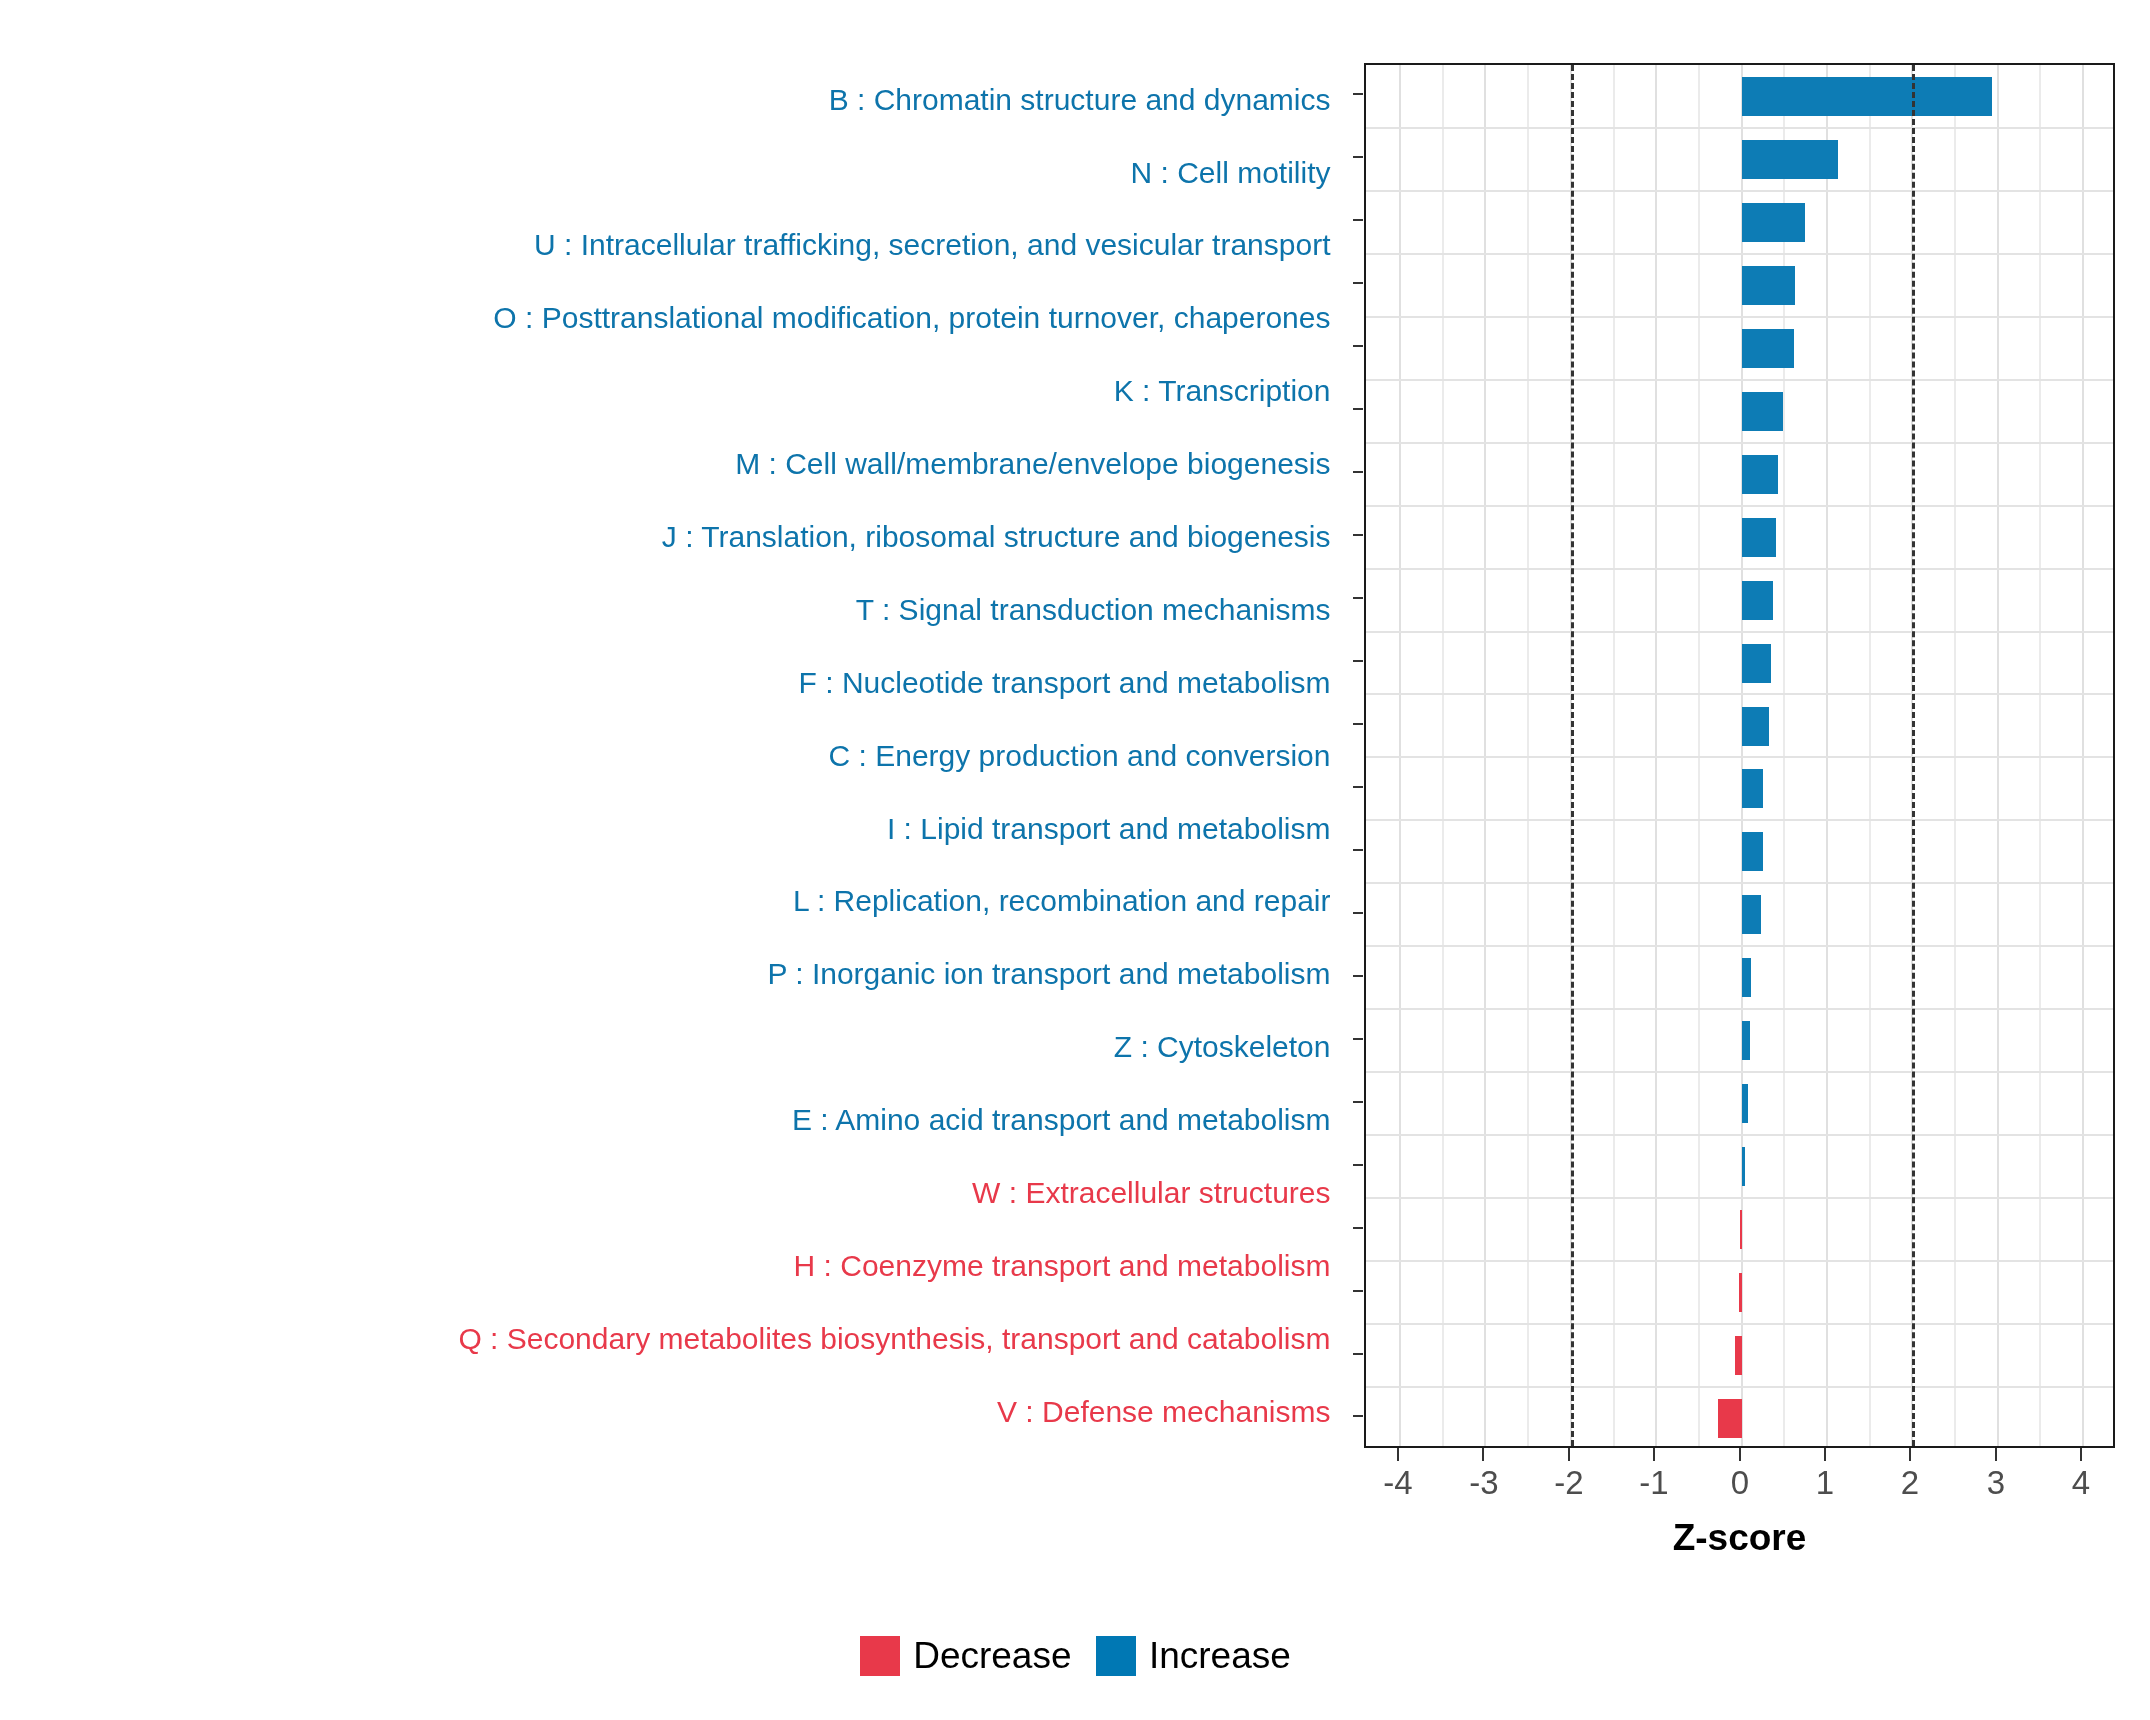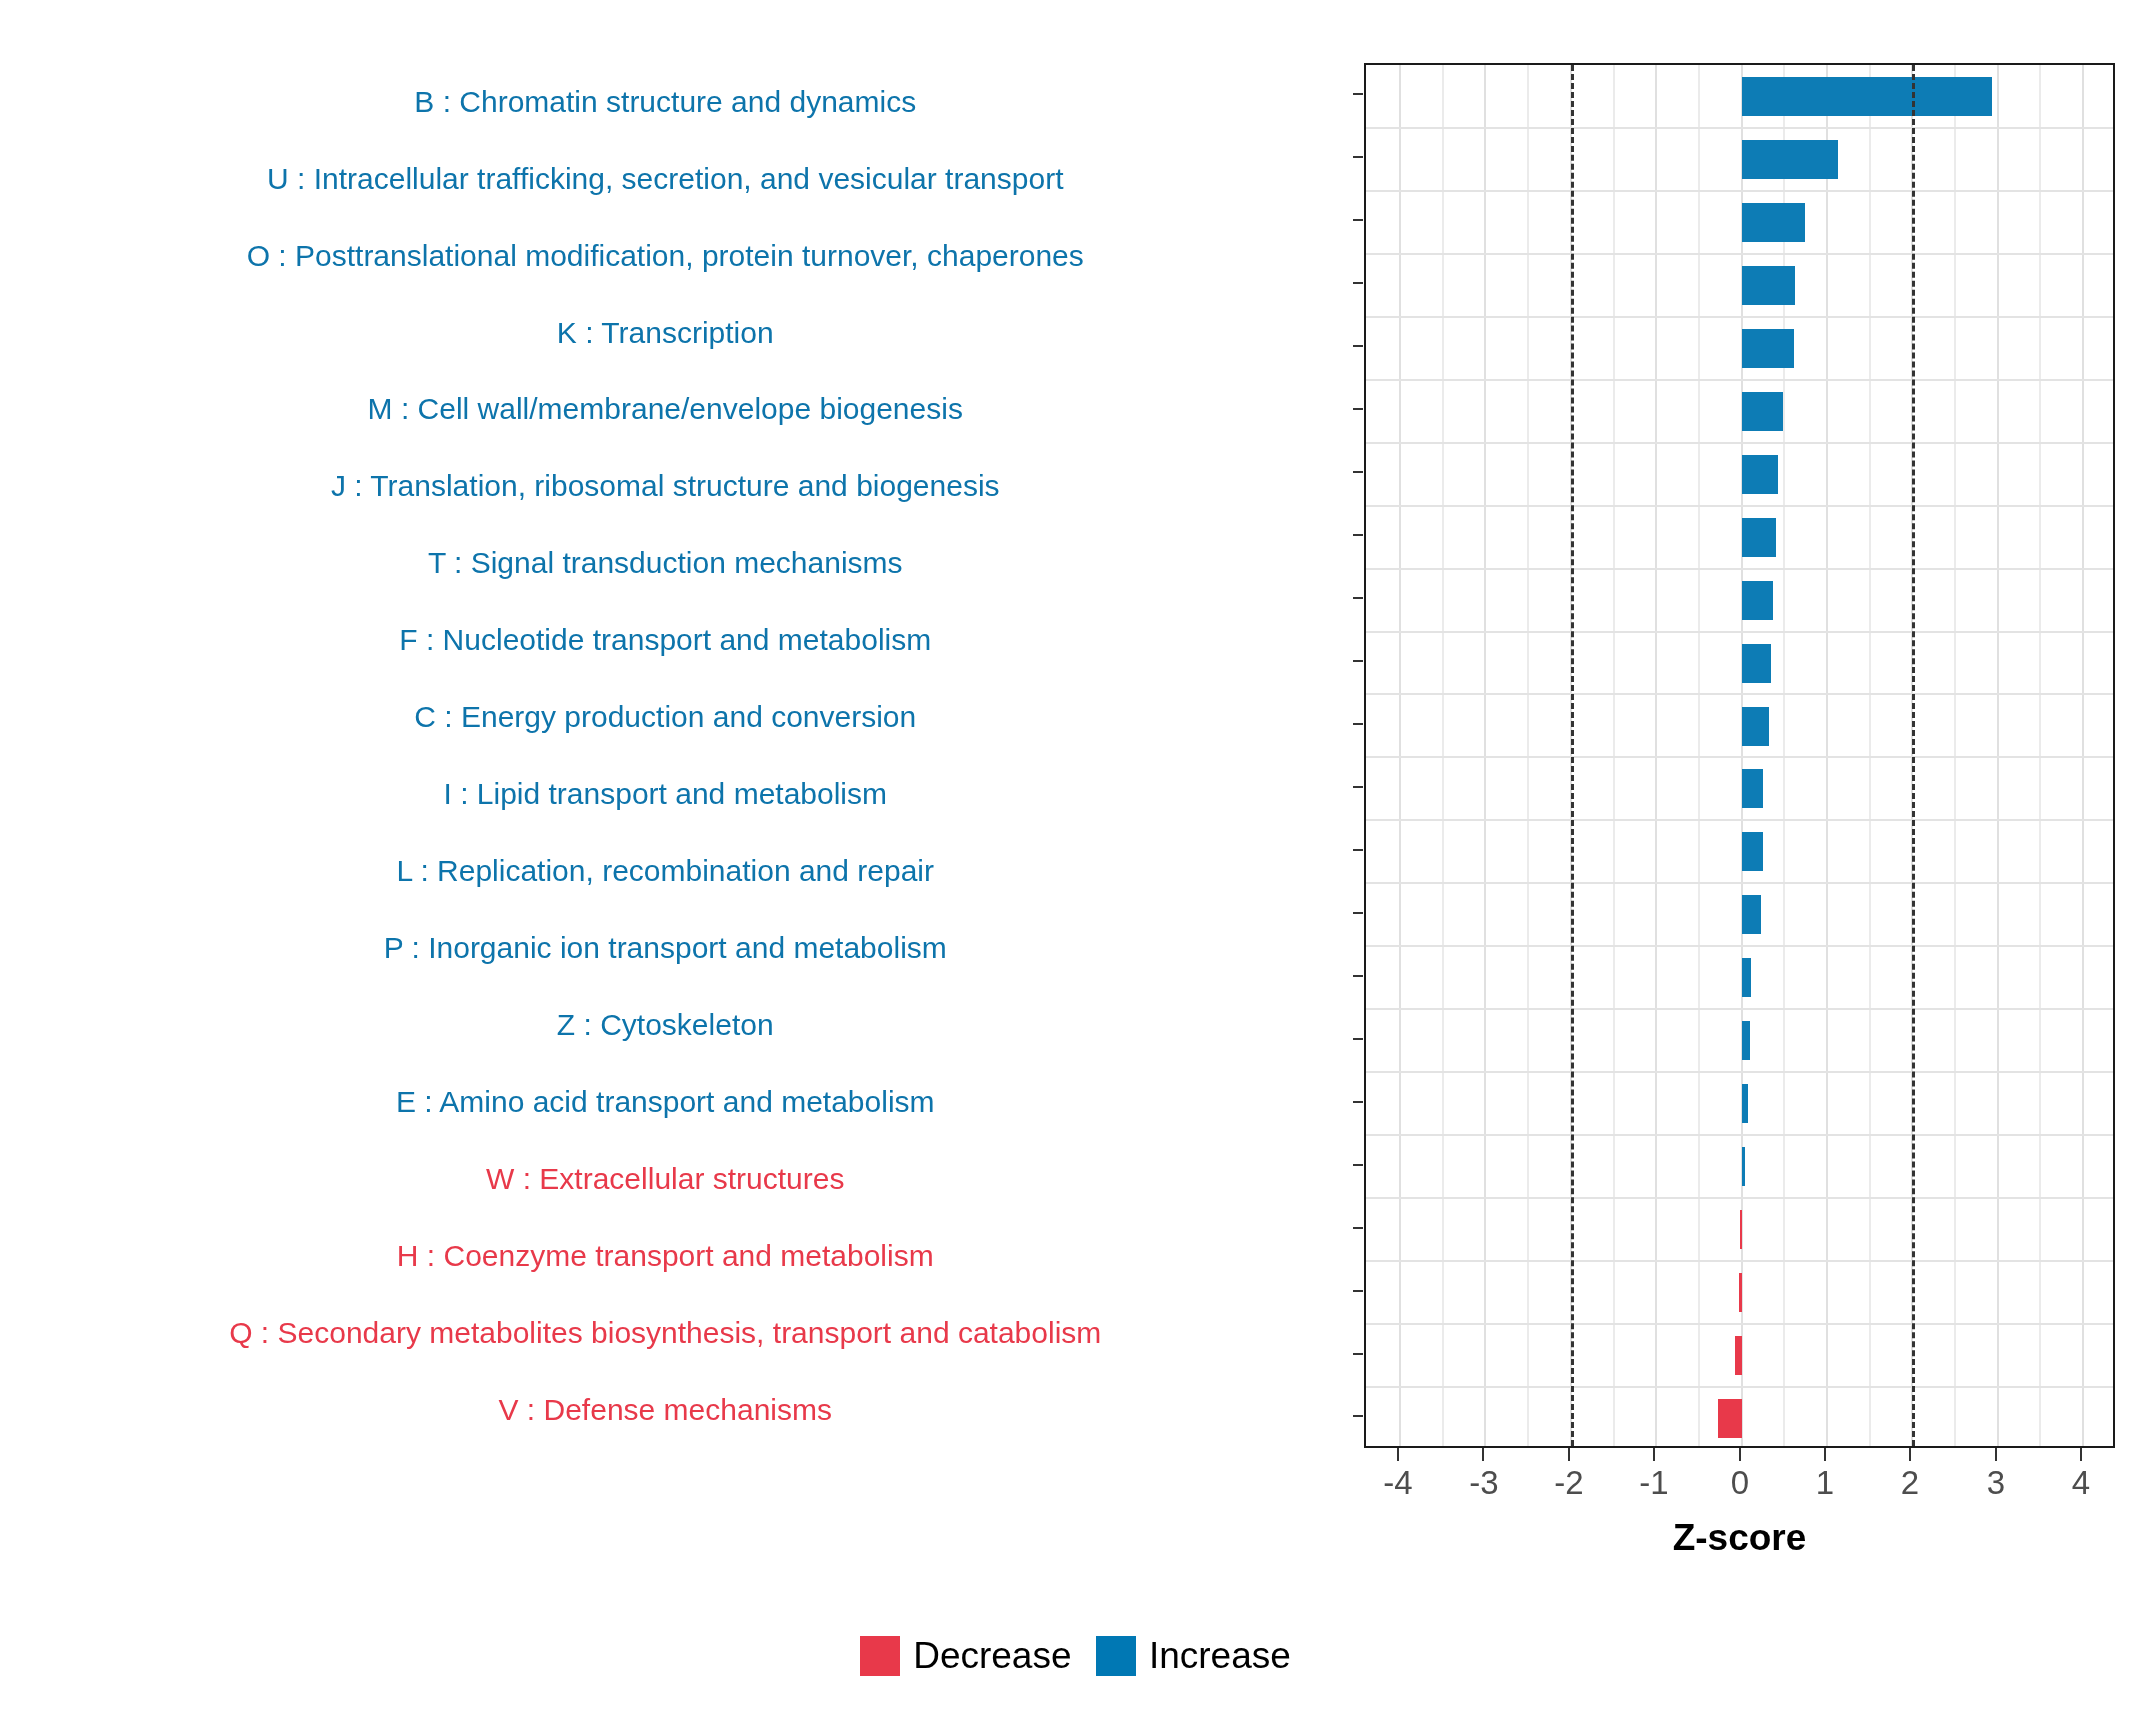--- a/index.html
+++ b/index.html
@@ -37,21 +37,21 @@
     top: 63px;
     width: 1342px;
     height: 1385px;
     display: flex;
     flex-direction: column;
   }
   .ylabel-row {
     flex: 1 1 0;
     display: flex;
     align-items: center;
-    justify-content: center;
+    justify-content: flex-end;
     padding-right: 11.5px;
     box-sizing: border-box;
   }
   .ylabel-text {
     font-size: 30px;
     line-height: 1.05;
     white-space: nowrap;
     letter-spacing: 0px;
   }
   .ylabel-text.increase { color: #0d74ab; }
@@ -191,20 +191,23 @@
 </style>
 </head>
 <body>
 
 <div id="root">
   <div id="chart-area">
 
     <div id="ylabels">
         <div class="ylabel-row">
           <span class="ylabel-text increase">B : Chromatin structure and dynamics</span>
+        </div>
+        <div class="ylabel-row">
+          <span class="ylabel-text increase">N : Cell motility</span>
         </div>
         <div class="ylabel-row">
           <span class="ylabel-text increase">U : Intracellular trafficking, secretion, and vesicular transport</span>
         </div>
         <div class="ylabel-row">
           <span class="ylabel-text increase">O : Posttranslational modification, protein turnover, chaperones</span>
         </div>
         <div class="ylabel-row">
           <span class="ylabel-text increase">K : Transcription</span>
         </div>

